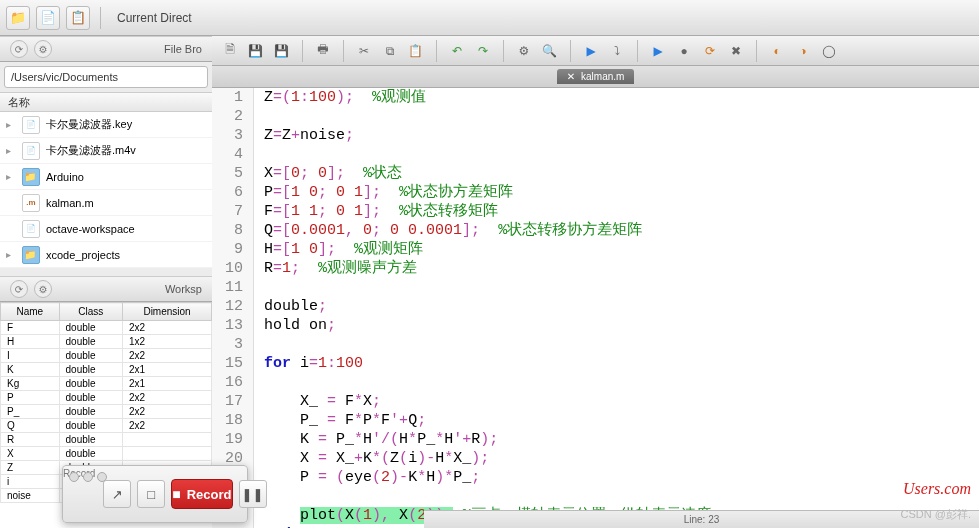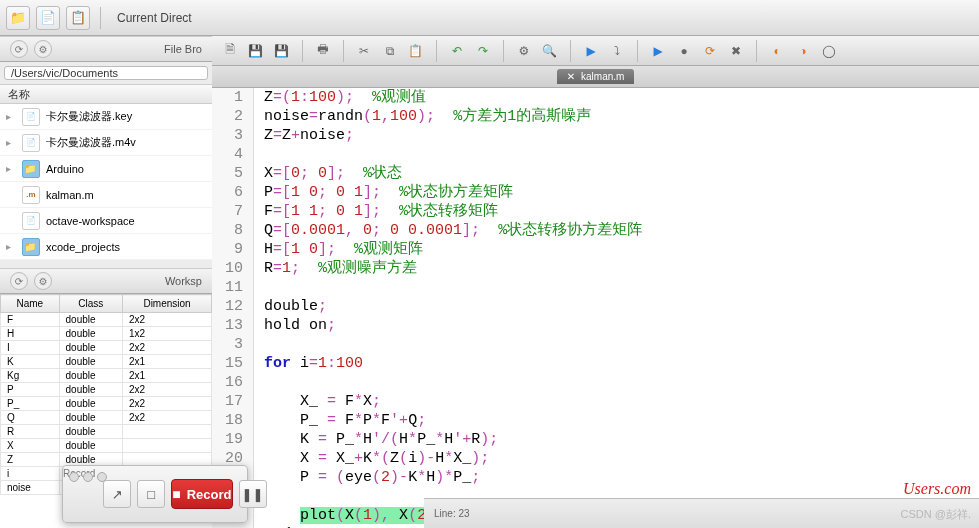--- a/index.html
+++ b/index.html
@@ -5,21 +5,21 @@
 * { margin: 0; padding: 0; box-sizing: border-box; }
 body { font-family: "Lucida Grande", Arial, sans-serif; font-size: 11px; background: #ececec; width: 979px; height: 528px; overflow: hidden; position: relative; }
 .main-toolbar { position: absolute; left: 0; top: 0; right: 0; height: 36px; background: linear-gradient(#f7f7f7, #dcdcdc); border-bottom: 1px solid #aaa; display: flex; align-items: center; gap: 6px; padding: 0 6px; }
 .tb-ico { width: 24px; height: 24px; background: linear-gradient(#fafafa,#e8e8e8); border: 1px solid #bbb; border-radius: 3px; display:flex; align-items:center; justify-content:center; color:#666; font-size:13px; }
 .tb-sep { width:1px; height:22px; background:#bbb; margin:0 4px; }
 .currdir { font-size: 12px; color: #444; margin-left: 6px; text-align: center; }
 .left-col { position: absolute; left: 0; top: 36px; width: 212px; bottom: 0; display:flex; flex-direction:column; }
 .panel-hdr { height: 26px; background: linear-gradient(#f4f4f4,#ddd); border-top:1px solid #ccc; border-bottom:1px solid #aaa; display:flex; align-items:center; justify-content:flex-end; padding:0 10px; font-size:11px; color:#555; }
 .panel-hdr .left { display:flex; gap:6px; margin-right:auto; }
 .roundico { width:18px; height:18px; border:1px solid #bbb; border-radius:9px; background:#eee; display:flex;align-items:center;justify-content:center;font-size:10px;color:#777;}
-.pathbar { height:14px; background:#fff; border:1px solid #bbb; border-radius:3px; margin:4px; display:flex; align-items:flex-end; padding:0 6px; font-size:11px; color:#333; }
+.pathbar { height:22px; background:#fff; border:1px solid #bbb; border-radius:3px; margin:4px; display:flex; align-items:center; padding:0 6px; font-size:11px; color:#333; }
 .name-hdr { height:20px; background:linear-gradient(#fafafa,#e6e6e6); border-bottom:1px solid #ccc; border-top:1px solid #ccc; padding:0 8px; display:flex; align-items:center; font-size:11px; color:#333;}
 .filelist { background:#fff; flex:0 0 auto; }
 .frow { display:flex; align-items:center; height:26px; padding:0 6px; gap:6px; border-bottom:1px solid #f2f2f2;}
 .frow .arr { color:#999; width:10px; font-size:10px;}
 .fileico { width:18px; height:18px; border:1px solid #ccc; border-radius:2px; background:#fff; display:flex;align-items:center;justify-content:center;font-size:8px;}
 .fileico.folder{background:#8fc5ea;border-color:#6ba9d0;color:#fff;font-size:10px;}
 .fileico.m{color:#b46b2e;font-weight:bold;}
 .ws-table { flex:1; background:#fff; overflow:hidden; }
 .ws-table table { width:100%; border-collapse:collapse; font-size:10px;}
 .ws-table th { background:linear-gradient(#fafafa,#e6e6e6); border:1px solid #ccc; padding:3px 6px; text-align:center; font-weight:normal;}
@@ -45,21 +45,21 @@
 .record-bar { position:absolute; left:62px; bottom:5px; width:186px; height:58px; background:linear-gradient(#f6f6f6,#e2e2e2); border:1px solid #bbb; border-radius:4px; box-shadow:0 2px 8px rgba(0,0,0,.3); display:flex; flex-direction:row;}
 .record-bar .title{font-size:10px;color:#777;text-align:center;padding-top:2px;}
 .traffic{position:absolute;left:6px;top:6px;display:flex;gap:4px;}
 .traffic span{width:10px;height:10px;border-radius:5px;border:1px solid #aaa;background:#ddd;}
 .record-btns{display:flex;gap:6px;padding:4px 8px;align-items:center;flex:1;}
 .sqbtn{width:28px;height:28px;border:1px solid #bbb;border-radius:3px;background:linear-gradient(#fff,#e8e8e8);display:flex;align-items:center;justify-content:center;font-size:13px;color:#555;}
 .recbtn{flex:1;height:30px;background:linear-gradient(#e63a3a,#c41f1f);border:1px solid #9a1515;border-radius:4px;color:#fff;font-weight:bold;font-size:13px;display:flex;align-items:center;justify-content:center;gap:6px;}
 .recbtn .cam{font-size:14px;}
 .watermark1{position:absolute;right:8px;bottom:30px;color:#d81e1e;font-size:16px;font-style:italic;font-family:Georgia,serif;}
 .watermark2{position:absolute;right:8px;bottom:6px;color:#b8b8b8;font-size:11px;}
-.statusbar{position:absolute;right:0;bottom:0;left:212px;height:30px;background:linear-gradient(#eee,#ddd);border-top:1px solid #bbb;display:flex;justify-content:flex-start;align-items:center;padding:0 10px;font-size:10px;color:#666;}
+.statusbar{position:absolute;right:0;bottom:0;left:212px;height:18px;background:linear-gradient(#eee,#ddd);border-top:1px solid #bbb;display:flex;justify-content:center;align-items:center;padding:0 10px;font-size:10px;color:#666;}
 </style>
 </head>
 <body>
 
 <div class="main-toolbar">
   <div class="tb-ico">📁</div>
   <div class="tb-ico">📄</div>
   <div class="tb-ico">📋</div>
   <div class="tb-sep"></div>
   <span class="currdir">Current Direct</span>
@@ -233,21 +233,20 @@
         <span>kalman.m</span>
       </div>
   </div>
   <div class="code-area" id="code">
       <div class="code-line">
         <div class="gutter">1</div>
         <div class="code"><span>Z</span><span class="tok-b">=(</span><span class="tok-n">1</span><span class="tok-b">:</span><span class="tok-n">100</span><span class="tok-b">);</span><span>  </span><span class="tok-c">%观测值</span></div>
       </div>
       <div class="code-line">
         <div class="gutter">2</div>
-        <div class="code"><span>noise</span><span class="tok-b">=</span><span>randn</span><span class="tok-b">(</span><span class="tok-n">1</span><span class="tok-b">,</span><span class="tok-n">100</span><span class="tok-b">);</span><span>  </span><span class="tok-c">%方差为1的高斯噪声</span></div>
       </div>
       <div class="code-line">
         <div class="gutter">3</div>
         <div class="code"><span>Z</span><span class="tok-b">=</span><span>Z</span><span class="tok-b">+</span><span>noise</span><span class="tok-b">;</span></div>
       </div>
       <div class="code-line">
         <div class="gutter">4</div>
         <div class="code"></div>
       </div>
       <div class="code-line">

